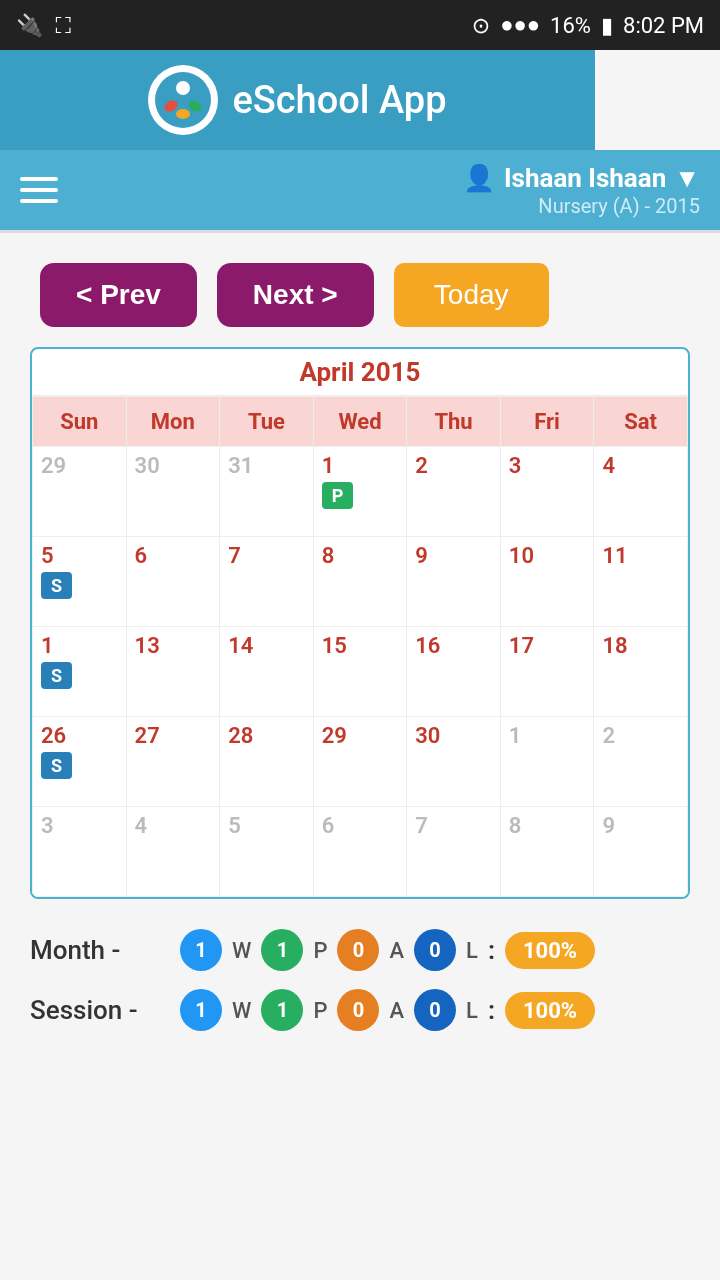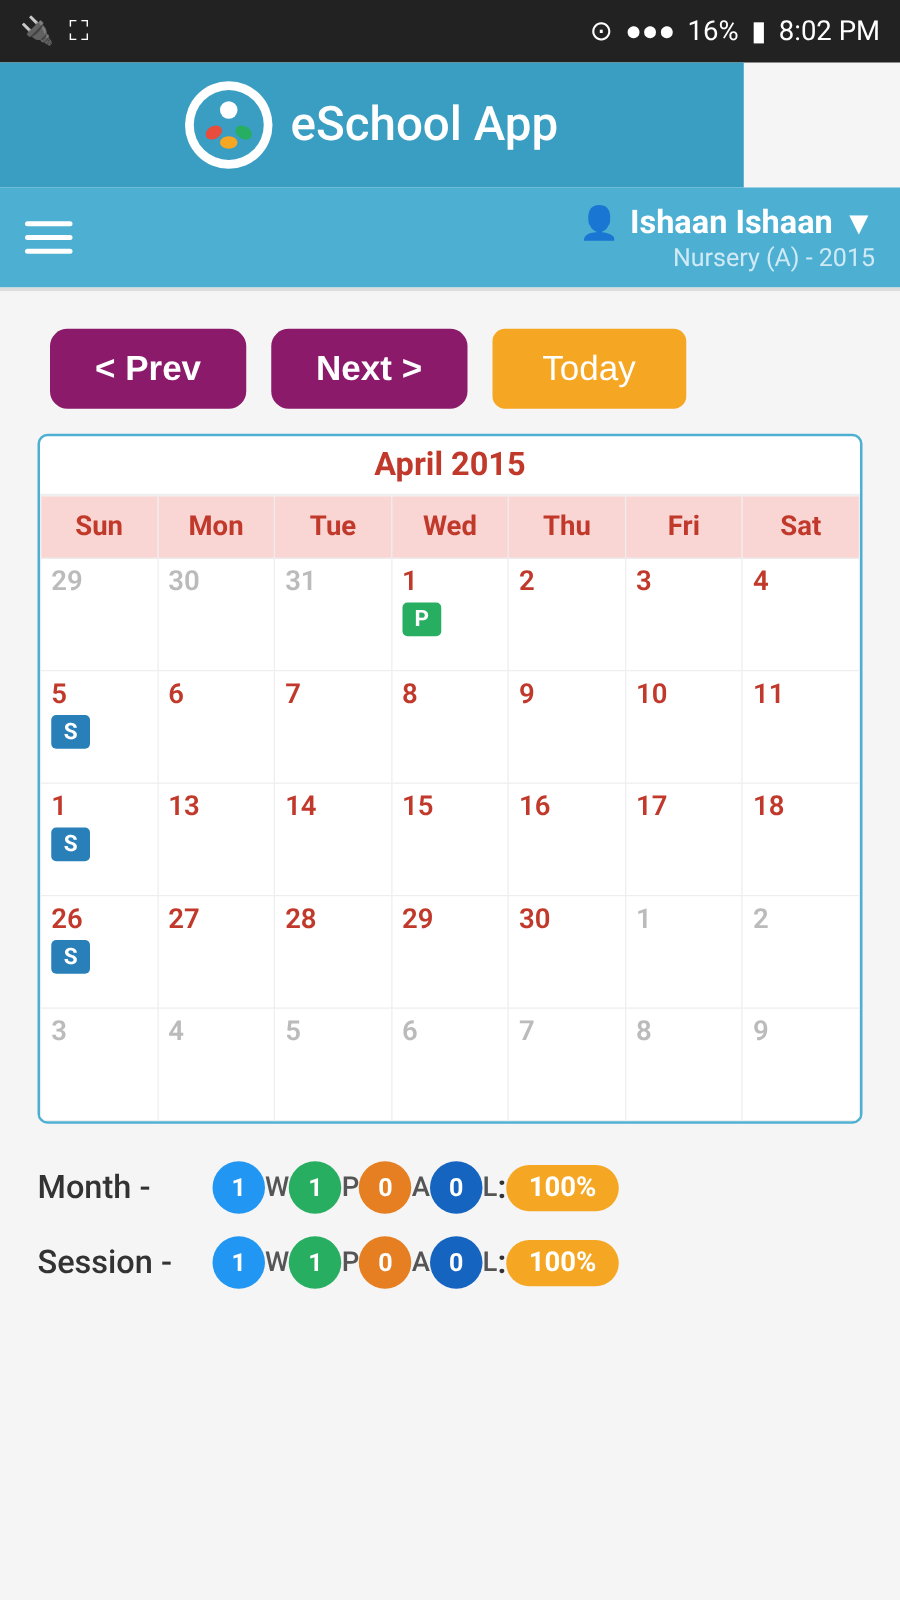--- a/index.html
+++ b/index.html
@@ -149,21 +149,21 @@
     .badge-blue { background: #2980b9; }
 
     
     .summary-section {
       padding: 10px 30px 20px 30px;
       background: #f5f5f5;
     }
     .summary-row {
       display: flex;
       align-items: center;
-      gap: 0;
+      gap: 10px;
       margin-bottom: 18px;
       font-size: 26px;
       font-weight: 500;
       color: #333;
     }
     .summary-label { min-width: 140px; font-size: 26px; color: #333; }
     .badge-circle {
       width: 42px; height: 42px;
       border-radius: 50%;
       display: flex; align-items: center; justify-content: center;

